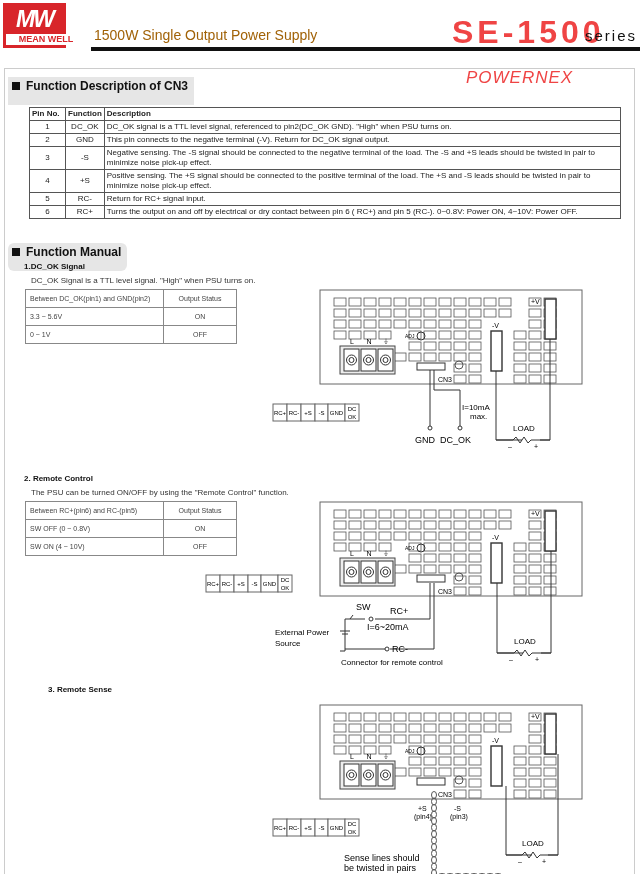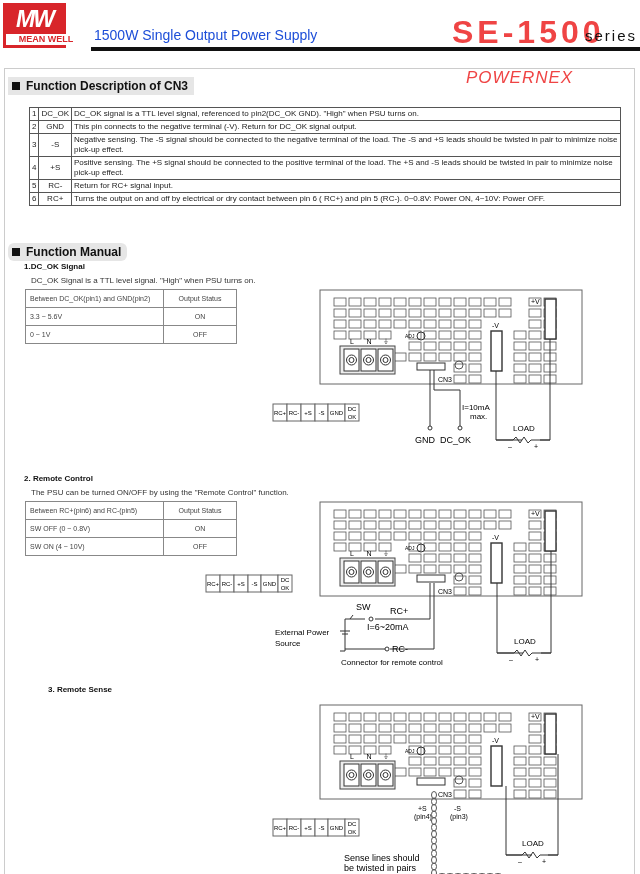--- a/index.html
+++ b/index.html
@@ -1,25 +1,25 @@
 <!DOCTYPE html>
 <html><head>
 <meta charset="utf-8">
 <style>
   * { box-sizing: border-box; margin: 0; padding: 0; }
   body { width: 640px; height: 874px; background: #fff; font-family: "Liberation Sans", sans-serif; color: #222; position: relative; overflow: hidden; }
   .logo { position: absolute; left: 3px; top: 3px; width: 63px; height: 45px; background: #d8252a; color: #fff; }
   .logo .mw { position: absolute; left: 0; top: 0; width: 63px; height: 32px; font-size: 23px; font-style: italic; font-weight: bold; text-align: center; line-height: 32px; letter-spacing: -2px; }
   .logo .mwtext { position: absolute; left: 3px; bottom: 3px; width: 80px; height: 11px; background: #fff; color: #d8252a; font-size: 9px; font-weight: bold; text-align: center; line-height: 11px; }
-  .subtitle { position: absolute; left: 94px; top: 27px; font-size: 14px; color: #1d4ed8; }
+  .subtitle { position: absolute; left: 94px; top: 27px; font-size: 14px; color: #a16207; }
   .model { position: absolute; left: 452px; top: 14px; font-size: 32px; font-weight: bold; letter-spacing: 4px; color: #ef4444; }
   .series { position: absolute; left: 585px; top: 27px; font-size: 15px; letter-spacing: 2px; color: #111; }
   .rule { position: absolute; left: 91px; top: 47px; width: 549px; height: 4px; background: #111; }
   .frame { position: absolute; left: 4px; top: 68px; width: 631px; height: 810px; border: 1px solid #ccc; }
-  .sec-head { position: absolute; background: #e6e6e6; font-size: 12px; font-weight: bold; padding: 2px 6px 2px 4px; color: #111; }
+  .sec-head { position: absolute; background: #e6e6e6; font-size: 12px; font-weight: bold; padding: 2px 6px 12px 4px; color: #111; }
   .sec-head .sq { display: inline-block; width: 8px; height: 8px; background: #111; margin-right: 6px; vertical-align: 0px; }
   .brand { position: absolute; left: 466px; top: 68px; font-size: 17px; font-style: italic; color: #ef4444; letter-spacing: 1px; }
   table.cn3 { position: absolute; left: 29px; top: 107px; width: 592px; border-collapse: collapse; font-size: 8px; }
   table.cn3 td, table.cn3 th { border: 1px solid #555; padding: 1px 2px; vertical-align: middle; line-height: 10px; }
   table.cn3 th { font-weight: bold; text-align: left; }
   table.cn3 td.c { text-align: center; }
   .sub { position: absolute; font-size: 8px; font-weight: bold; color: #111; }
   .note { position: absolute; font-size: 8px; color: #333; }
   table.st { position: absolute; border-collapse: collapse; font-size: 7px; color: #444; }
   table.st td { border: 1px solid #888; padding: 0 4px; height: 18px; }
@@ -39,20 +39,25 @@
 <div class="series">series</div>
 <div class="rule"></div>
 
 <div class="frame"></div>
 
 <div class="sec-head" style="left:8px;top:77px;"><span class="sq"></span><span>Function Description of CN3</span></div>
 <div class="brand">POWERNEX</div>
 
 <table class="cn3">
   <tbody>
+      <tr>
+    <th style="width:36px">Pin No.</th>
+    <th style="width:33px">Function</th>
+    <th>Description</th>
+  </tr>
   <tr>
         <td class="c">1</td>
         <td class="c">DC_OK</td>
         <td>DC_OK signal is a TTL level signal, referenced to pin2(DC_OK GND). "High" when PSU turns on.</td>
       </tr>
   <tr>
         <td class="c">2</td>
         <td class="c">GND</td>
         <td>This pin connects to the negative terminal (-V). Return for DC_OK signal output.</td>
       </tr>

